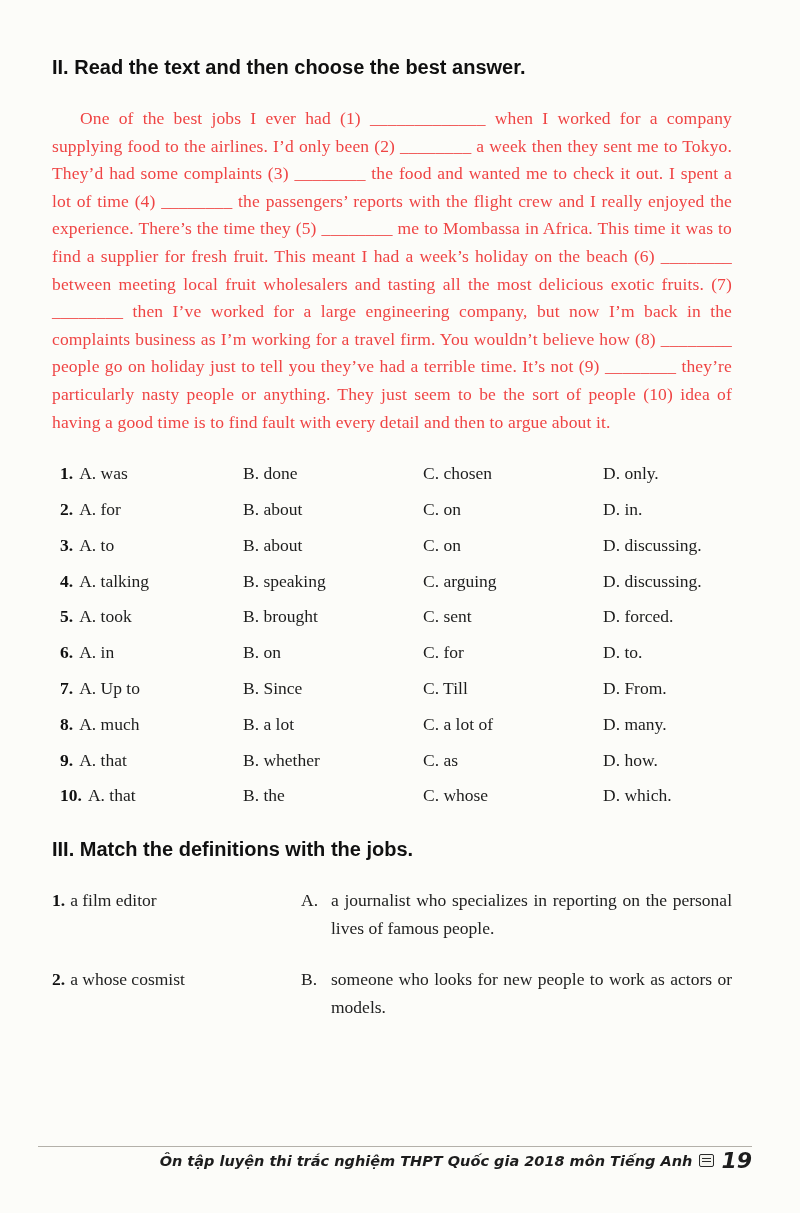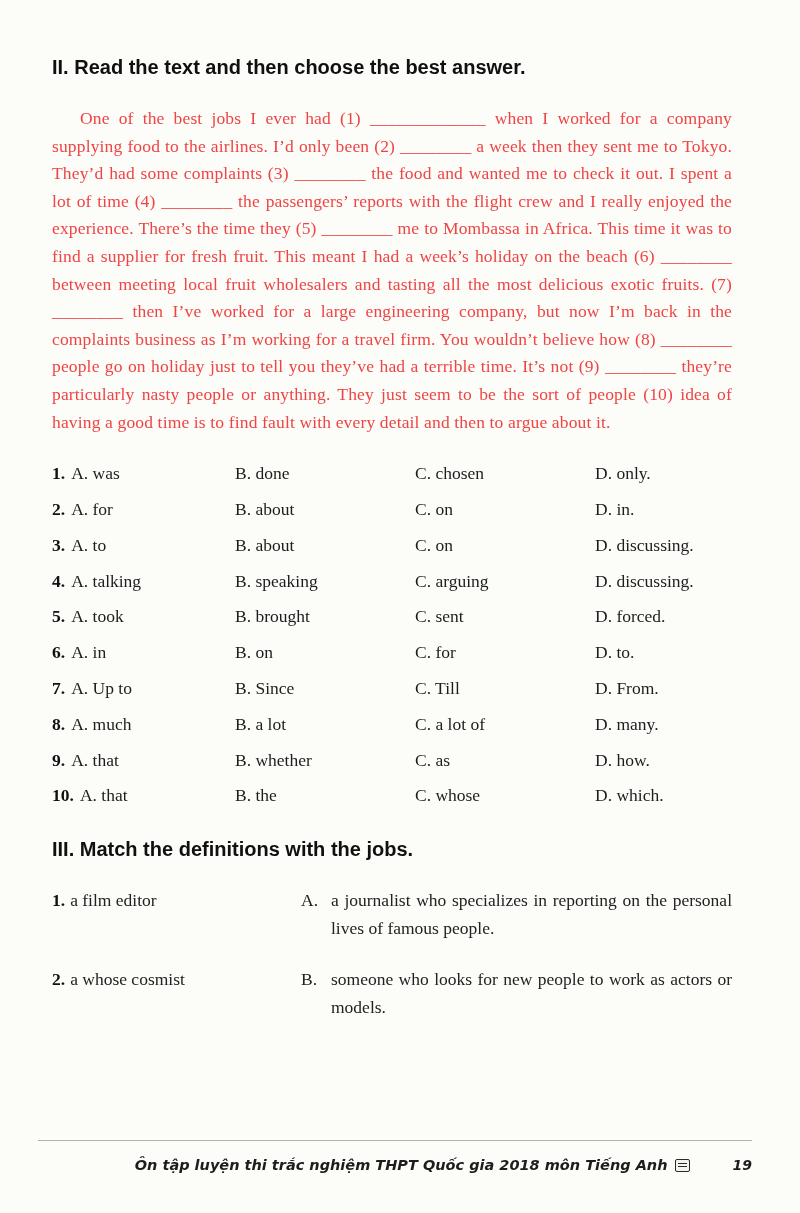--- a/index.html
+++ b/index.html
@@ -31,20 +31,21 @@
     color: #ef4444;
   }
 
   .mc { margin-top: 20px; }
   .mc-row {
     display: grid;
     grid-template-columns: 183px 180px 180px 1fr;
     line-height: 35.8px;
     font-size: 17.5px;
     color: #1d1d1d;
+    margin-left: 8px;
   }
   .q-num { font-weight: 700; color: #111; margin-right: 6px; }
 
   .match-item {
     display: flex;
     font-size: 17.5px;
     line-height: 27.6px;
     margin-bottom: 24px;
     color: #222;
     gap: 16px;
@@ -54,21 +55,21 @@
   .match-def { flex: 1; display: flex; }
   .def-letter { flex: 0 0 30px; }
   .def-text { flex: 1; text-align: justify; }
 
   .footer {
     position: absolute;
     left: 38px;
     right: 48px;
     bottom: 40px;
     border-top: 1px solid #b3b0a9;
-    padding-top: 16px;
+    padding-top: 1px;
     display: flex;
     justify-content: flex-end;
     align-items: center;
     gap: 7px;
     font-family: "DejaVu Sans", sans-serif;
     font-style: italic;
     font-weight: 700;
     font-size: 14.5px;
     color: #1d1d1d;
   }
@@ -82,21 +83,21 @@
     background: #f4f4ef;
   }
   .book-icon::before {
     content: "";
     position: absolute;
     left: 2px; right: 2px; top: 3px;
     height: 1px;
     background: #2a2a2a;
     box-shadow: 0 3px 0 #2a2a2a;
   }
-  .page-num { font-size: 14px; margin-left: 36px; }
+  .page-num { font-size: 22px; }
 </style>
 </head>
 <body>
 
 <div class="page">
 
   <div class="heading sec2-heading">II. Read the text and then choose the best answer.</div>
 
   <div class="passage">One of the best jobs I ever had (1) _____________ when I worked for a company supplying food to the airlines. I’d only been (2) ________ a week then they sent me to Tokyo. They’d had some complaints (3) ________ the food and wanted me to check it out. I spent a lot of time (4) ________ the passengers’ reports with the flight crew and I really enjoyed the experience. There’s the time they (5) ________ me to Mombassa in Africa. This time it was to find a supplier for fresh fruit. This meant I had a week’s holiday on the beach (6) ________ between meeting local fruit wholesalers and tasting all the most delicious exotic fruits. (7) ________ then I’ve worked for a large engineering company, but now I’m back in the complaints business as I’m working for a travel firm. You wouldn’t believe how (8) ________ people go on holiday just to tell you they’ve had a terrible time. It’s not (9) ________ they’re particularly nasty people or anything. They just seem to be the sort of people (10) idea of having a good time is to find fault with every detail and then to argue about it.</div>
 

